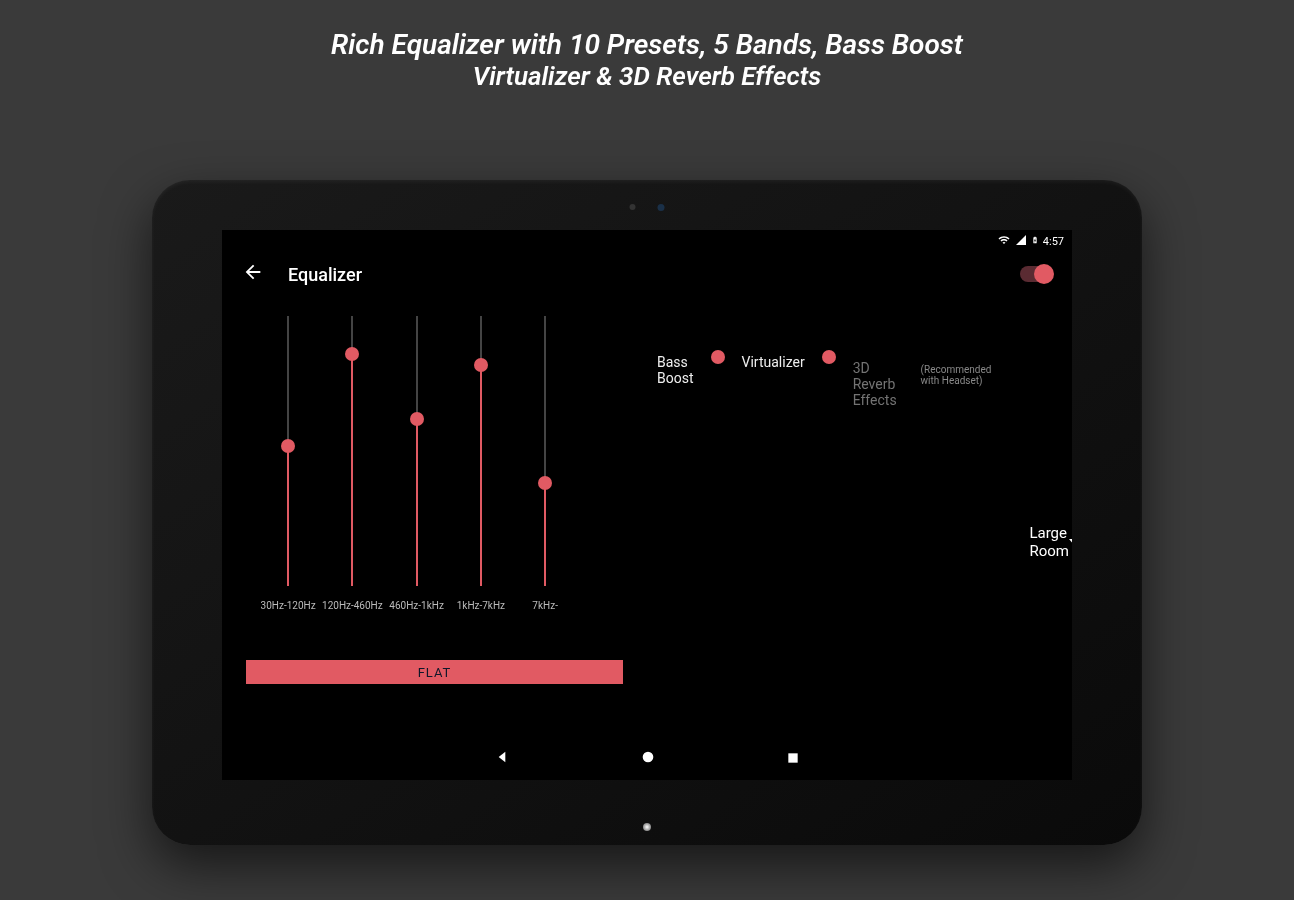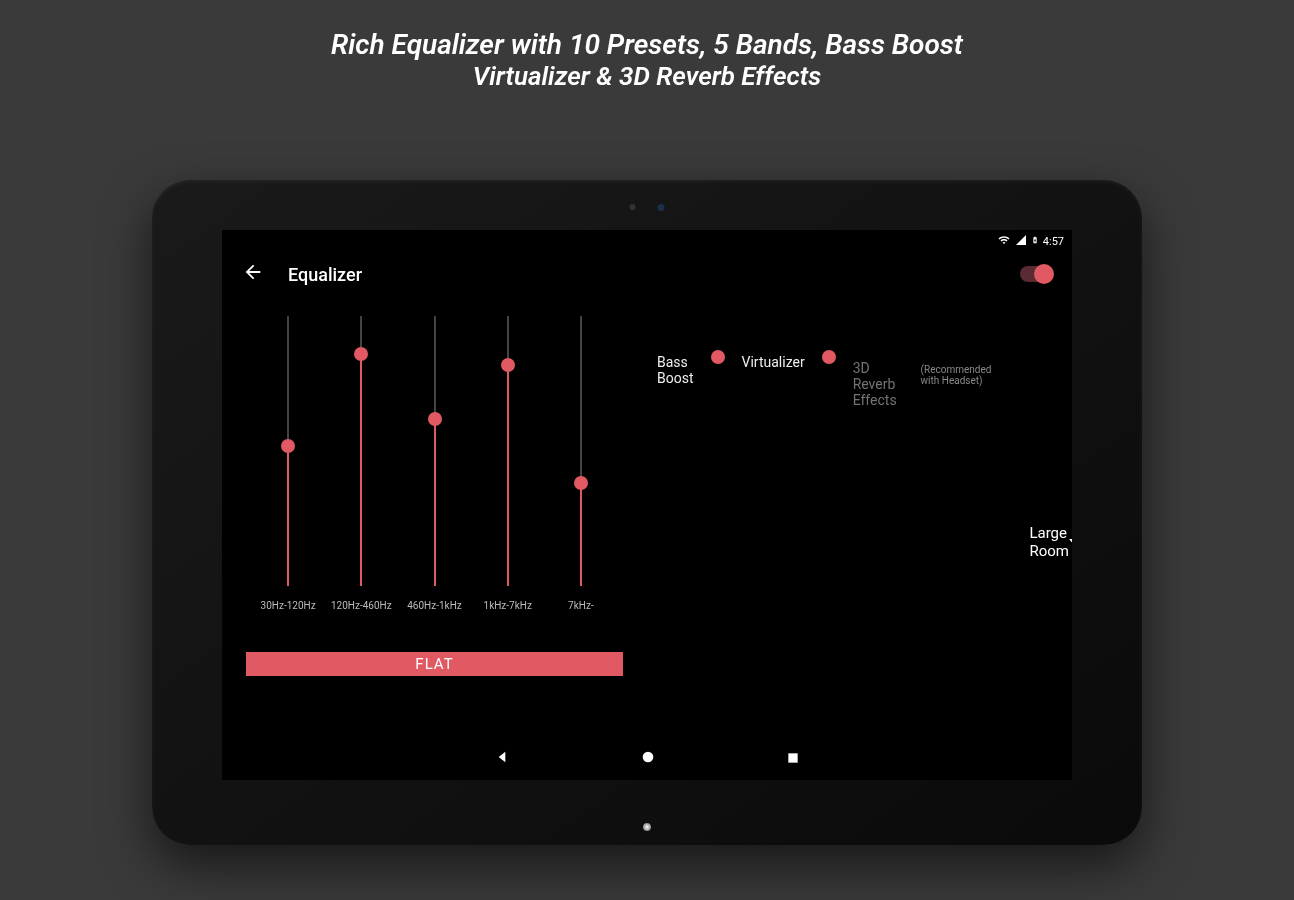--- a/index.html
+++ b/index.html
@@ -58,30 +58,30 @@
 }
 .back-arrow{cursor:pointer;}
 .app-title{margin-left:24px; font-size:18px; font-weight:500;}
 .toggle{
   margin-left:auto; width:32px; height:16px; background:#5a2b32; border-radius:10px; position:relative; cursor:pointer;
 }
 .toggle .knob{position:absolute; right:-2px; top:-2px; width:20px; height:20px; background:#e15a63; border-radius:50%;}
 
 .content{display:flex; height:calc(100% - 66px - 42px); padding-top:20px;}
 .eq-panel{width:50%; padding:0 24px; position:relative;}
-.bands{display:flex; justify-content:space-between; height:320px; padding:0 10px;}
+.bands{display:flex; height:320px; padding:0 10px;}
 .band{display:flex; flex-direction:column; align-items:center; width:18%;}
 .band-track{position:relative; width:2px; height:270px; background:#444;}
 .band-track .fill{position:absolute; left:0; width:2px; background:#e15a63;}
 .band-track .thumb{position:absolute; left:50%; transform:translate(-50%,-50%); width:14px; height:14px; border-radius:50%; background:#e15a63;}
 .band-label{font-size:10px; color:#bbb; margin-top:14px; white-space:nowrap;}
 .flat-btn{
-  margin-top:16px; width:100%; height:24px; background:#e15a63; color:#ffffff;
+  margin-top:24px; width:100%; height:24px; background:#e15a63; color:#0f172a;
   display:flex; align-items:center; justify-content:center;
-  font-size:15px; letter-spacing:1px; cursor:pointer;
+  font-size:13px; letter-spacing:1px; cursor:pointer;
 }
 
 .ctrl-panel{width:50%; padding:30px 30px 0 10px; display:flex; gap:24px;}
 .ctrl-label{font-size:14px; color:#eee; margin-top:8px;}
 .hslider{position:relative; height:22px; display:flex; align-items:center;}
 .hslider .track{height:2px; width:100%; background:#444;}
 .hslider .fill{position:absolute; left:0; height:2px; background:#e15a63;}
 .hslider .hthumb{position:absolute; width:14px; height:14px; border-radius:50%; background:#e15a63; transform:translate(-50%,-50%); top:50%;}
 
 .section-title{font-size:14px; color:#737373; margin-top:14px;}

